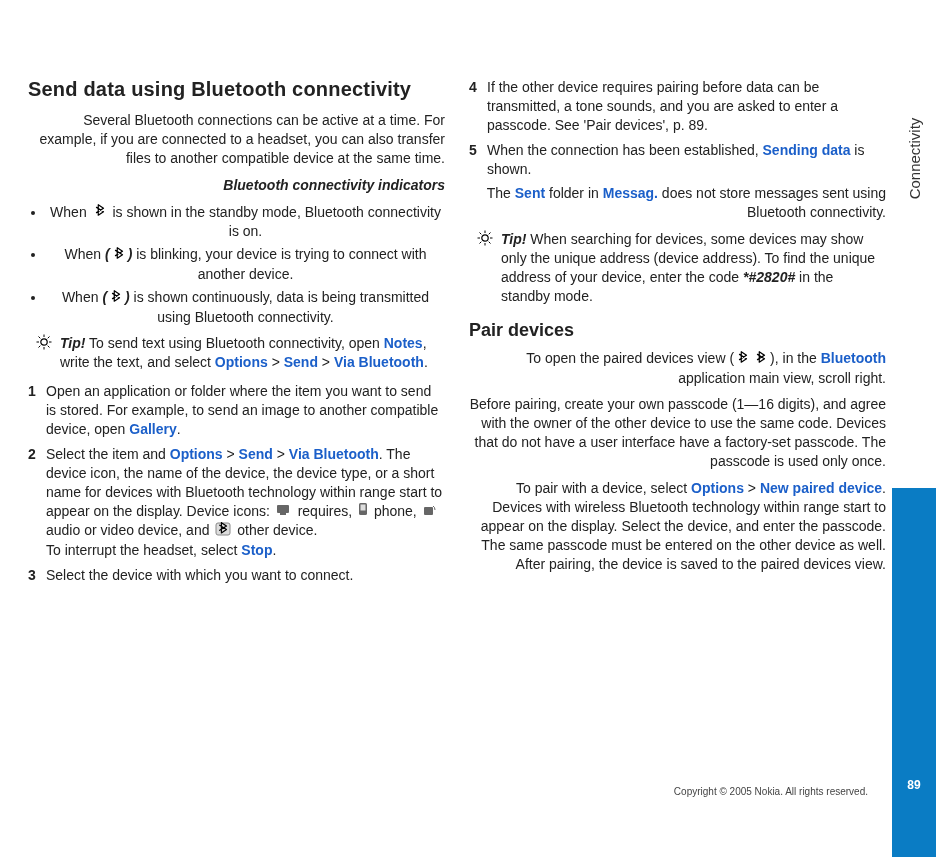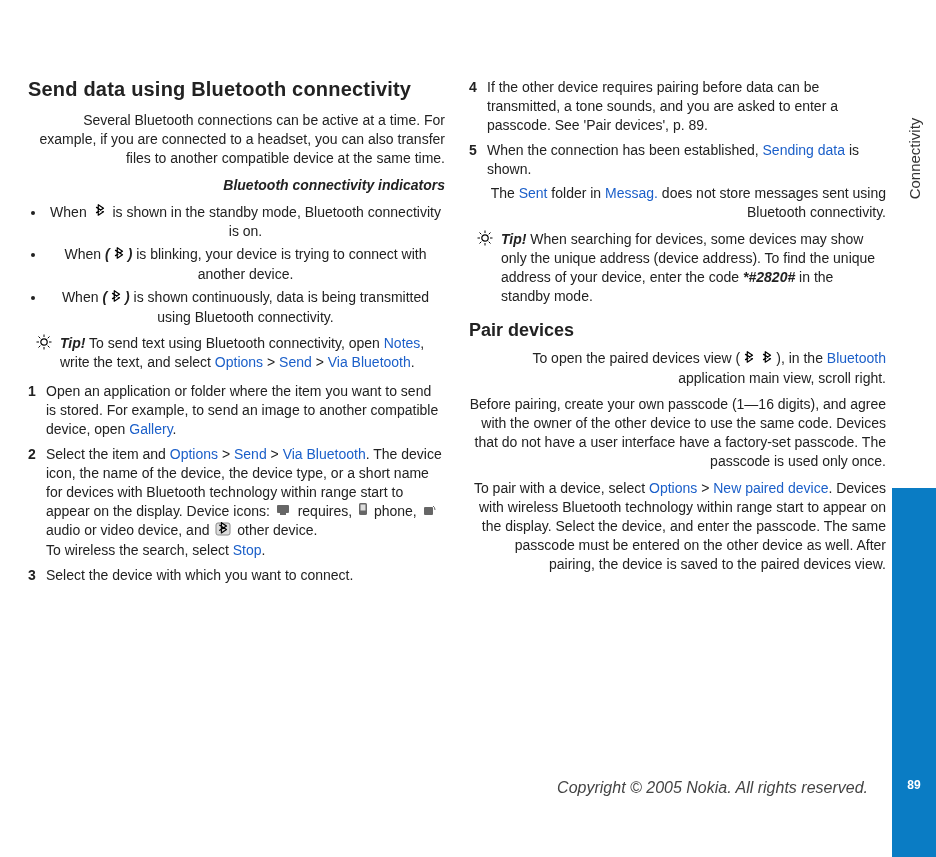--- a/index.html
+++ b/index.html
@@ -24,21 +24,21 @@
     margin-bottom: 10px;
     letter-spacing: 0.2px;
   }
   h3.subsection {
     font-size: 18px;
     font-weight: bold;
     margin: 14px 0 8px 0;
   }
   p { margin-bottom: 8px; line-height: 1.35; text-align: right; }
   .bold { font-weight: bold; font-style: italic; }
-  .link { color: #1b5fc9; font-weight: normal; }
+  .link { color: #1b5fc9; font-weight: bold; }
   ul.bullets { list-style: disc; padding-left: 18px; margin-bottom: 8px; text-align: center; }
   ul.bullets li { margin-bottom: 4px; line-height: 1.35; }
   ol.steps { list-style: none; padding-left: 0; }
   ol.steps li { margin-bottom: 6px; line-height: 1.35; padding-left: 18px; position: relative; }
   ol.steps li .num { position: absolute; left: 0; font-weight: bold; }
   .icon {
     display: inline-block;
     vertical-align: middle;
     margin: 0 2px;
   }
@@ -75,23 +75,22 @@
     left: 50%;
     transform: translateX(-50%);
     color: #fff;
     font-size: 12px;
     font-weight: bold;
   }
   .copyright {
     position: absolute;
     bottom: 60px;
     right: 68px;
-    font-size: 16px;
+    font-size: 10px;
     color: #444;
-    font-style: italic;
   }
   svg.bt-icon { width: 14px; height: 14px; }
 </style>
 </head>
 <body>
 
 <svg width="0" height="0" style="position:absolute">
   <defs>
     <g id="bt-glyph">
       <path d="M4 2 L4 14 L10 10 L2 5 M2 11 L10 6 L4 2" stroke="#000" stroke-width="1.4" fill="none" stroke-linejoin="round" stroke-linecap="round"></path>
@@ -166,21 +165,21 @@
               <rect x="2.5" y="2.5" width="5" height="6" fill="#ddd"></rect>
             </svg></span><span> phone, </span>
         <span class="icon"><svg width="14" height="12" viewBox="0 0 14 12">
               <rect x="1" y="3" width="9" height="8" fill="#666" rx="1"></rect>
               <path d="M10 2 q2 1 2 4" stroke="#666" fill="none"></path>
             </svg></span><span> audio or video device, and </span>
         <span class="icon"><svg width="16" height="14" viewBox="0 0 16 14">
               <rect x="1" y="1" width="14" height="12" rx="2" fill="#ddd" stroke="#888"></rect>
               <use href="#bt-glyph" transform="translate(3,-1) scale(0.85)"></use>
             </svg></span><span> other device.</span><br>
-        <span>To wireless the search, select </span><span class="link">Stop</span><span>.</span>
+        <span>To interrupt the headset, select </span><span class="link">Stop</span><span>.</span>
       </li>
       <li>
         <span class="num">3</span>
         <span>Select the device with which you want to connect.</span>
       </li>
     </ol>
   </div>
 
   <div class="col">
     <ol class="steps">

